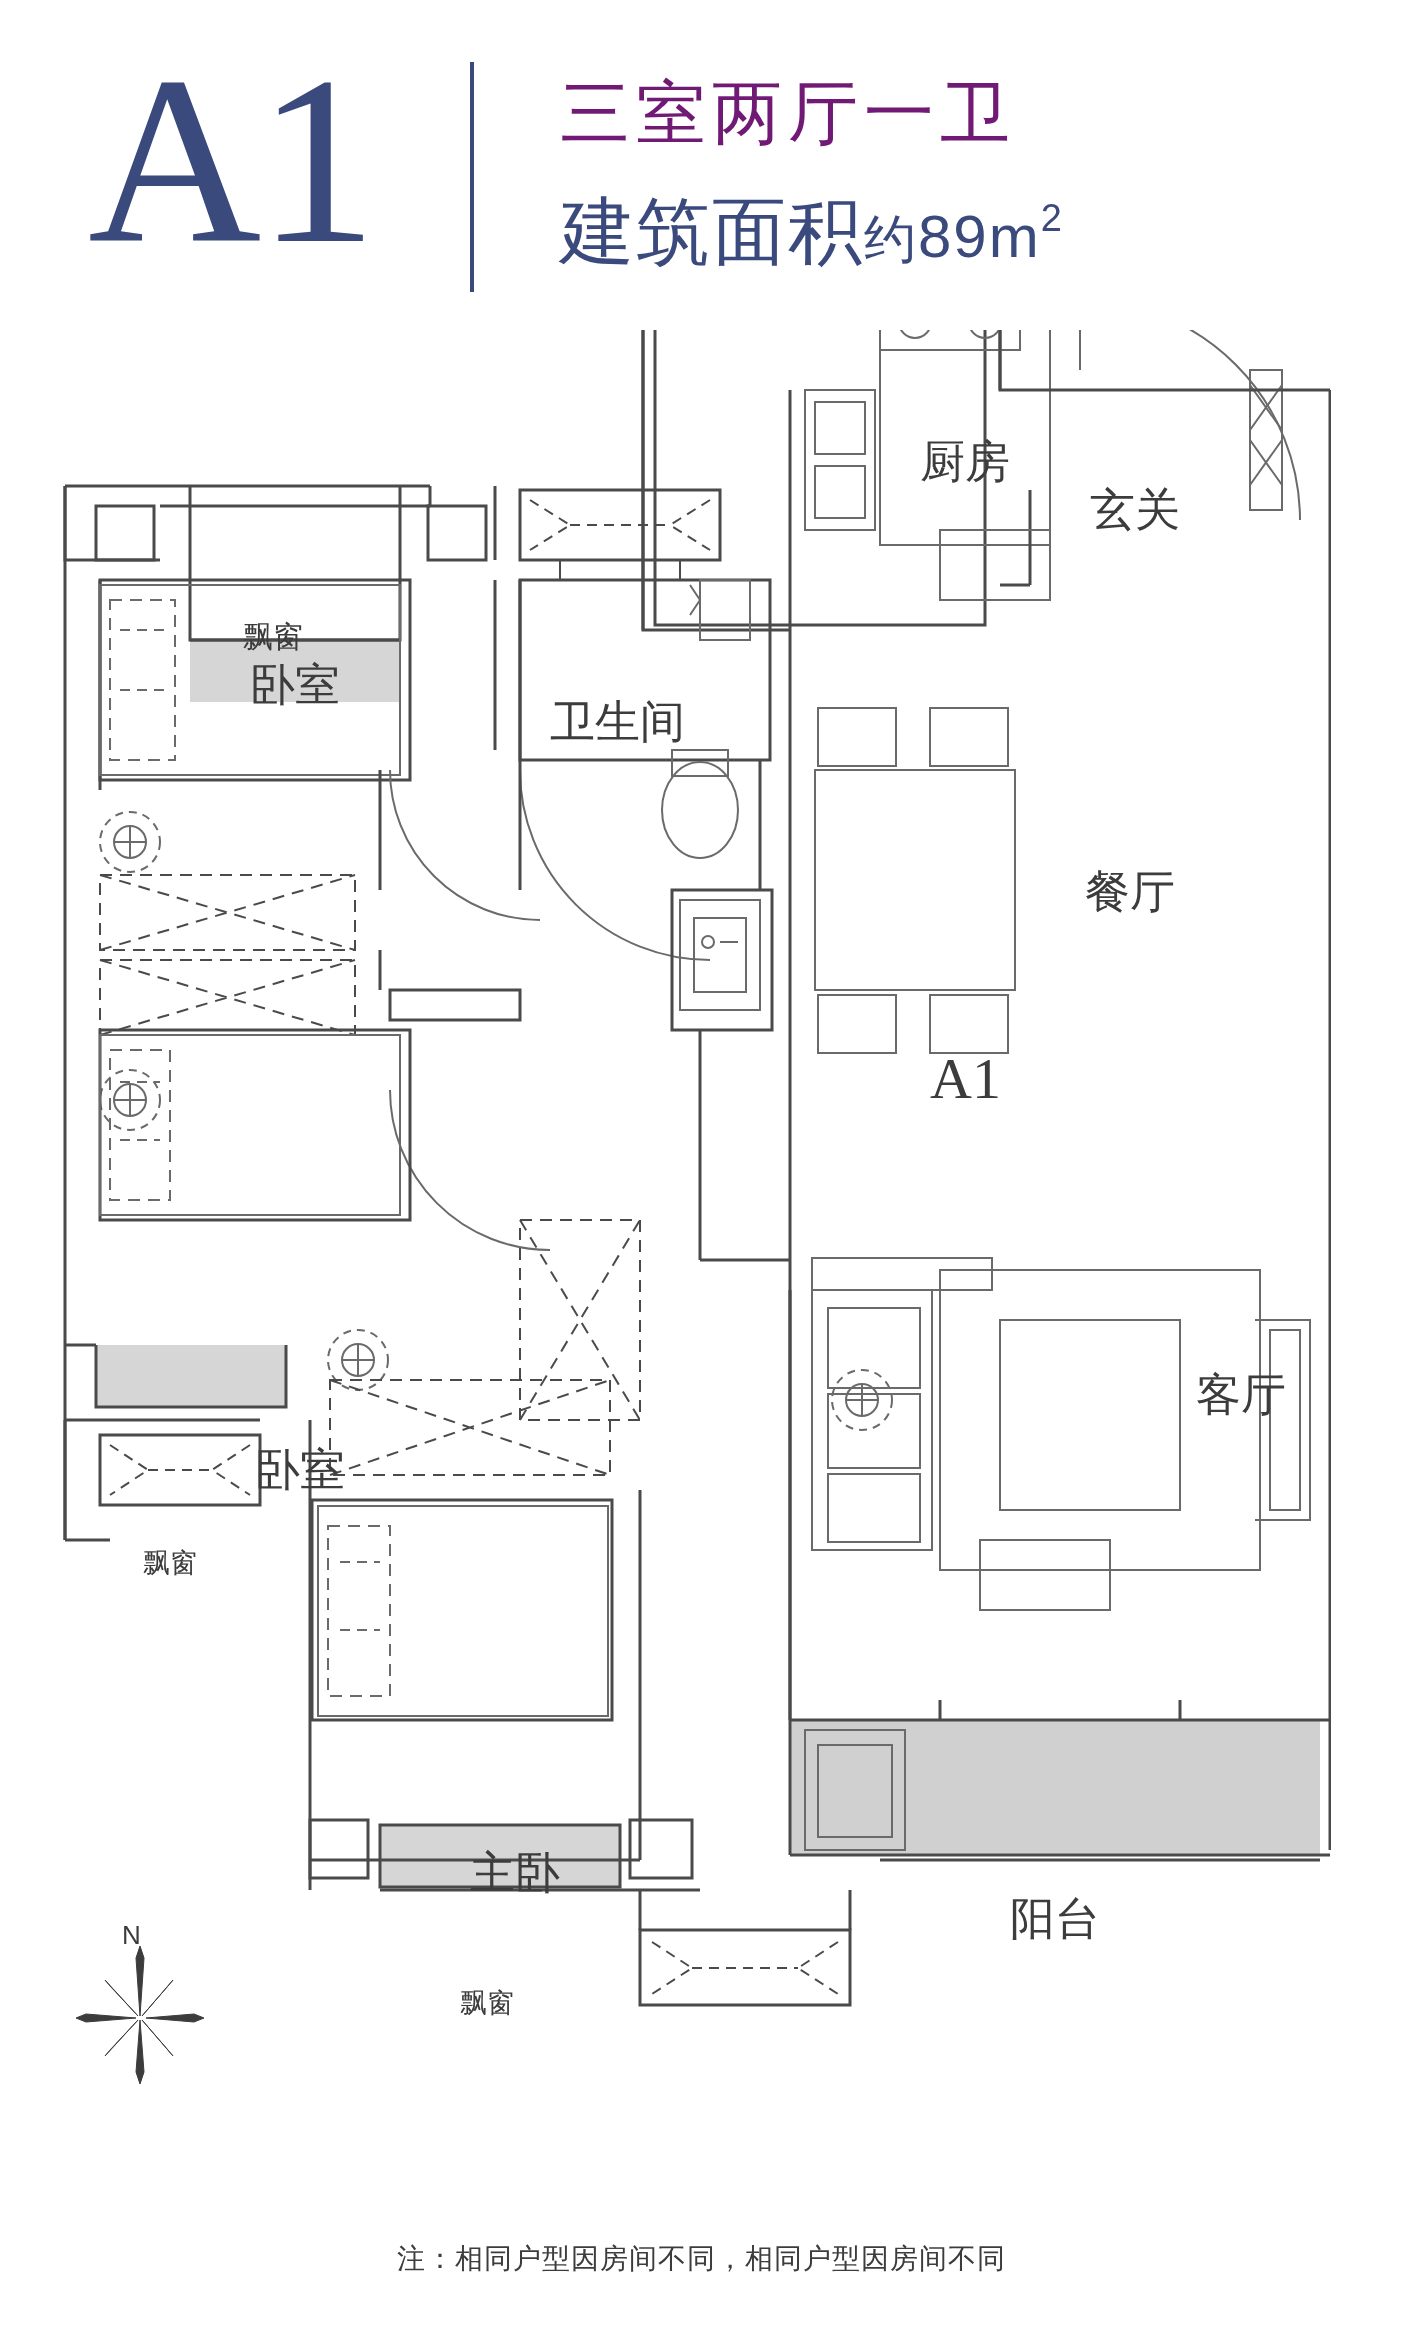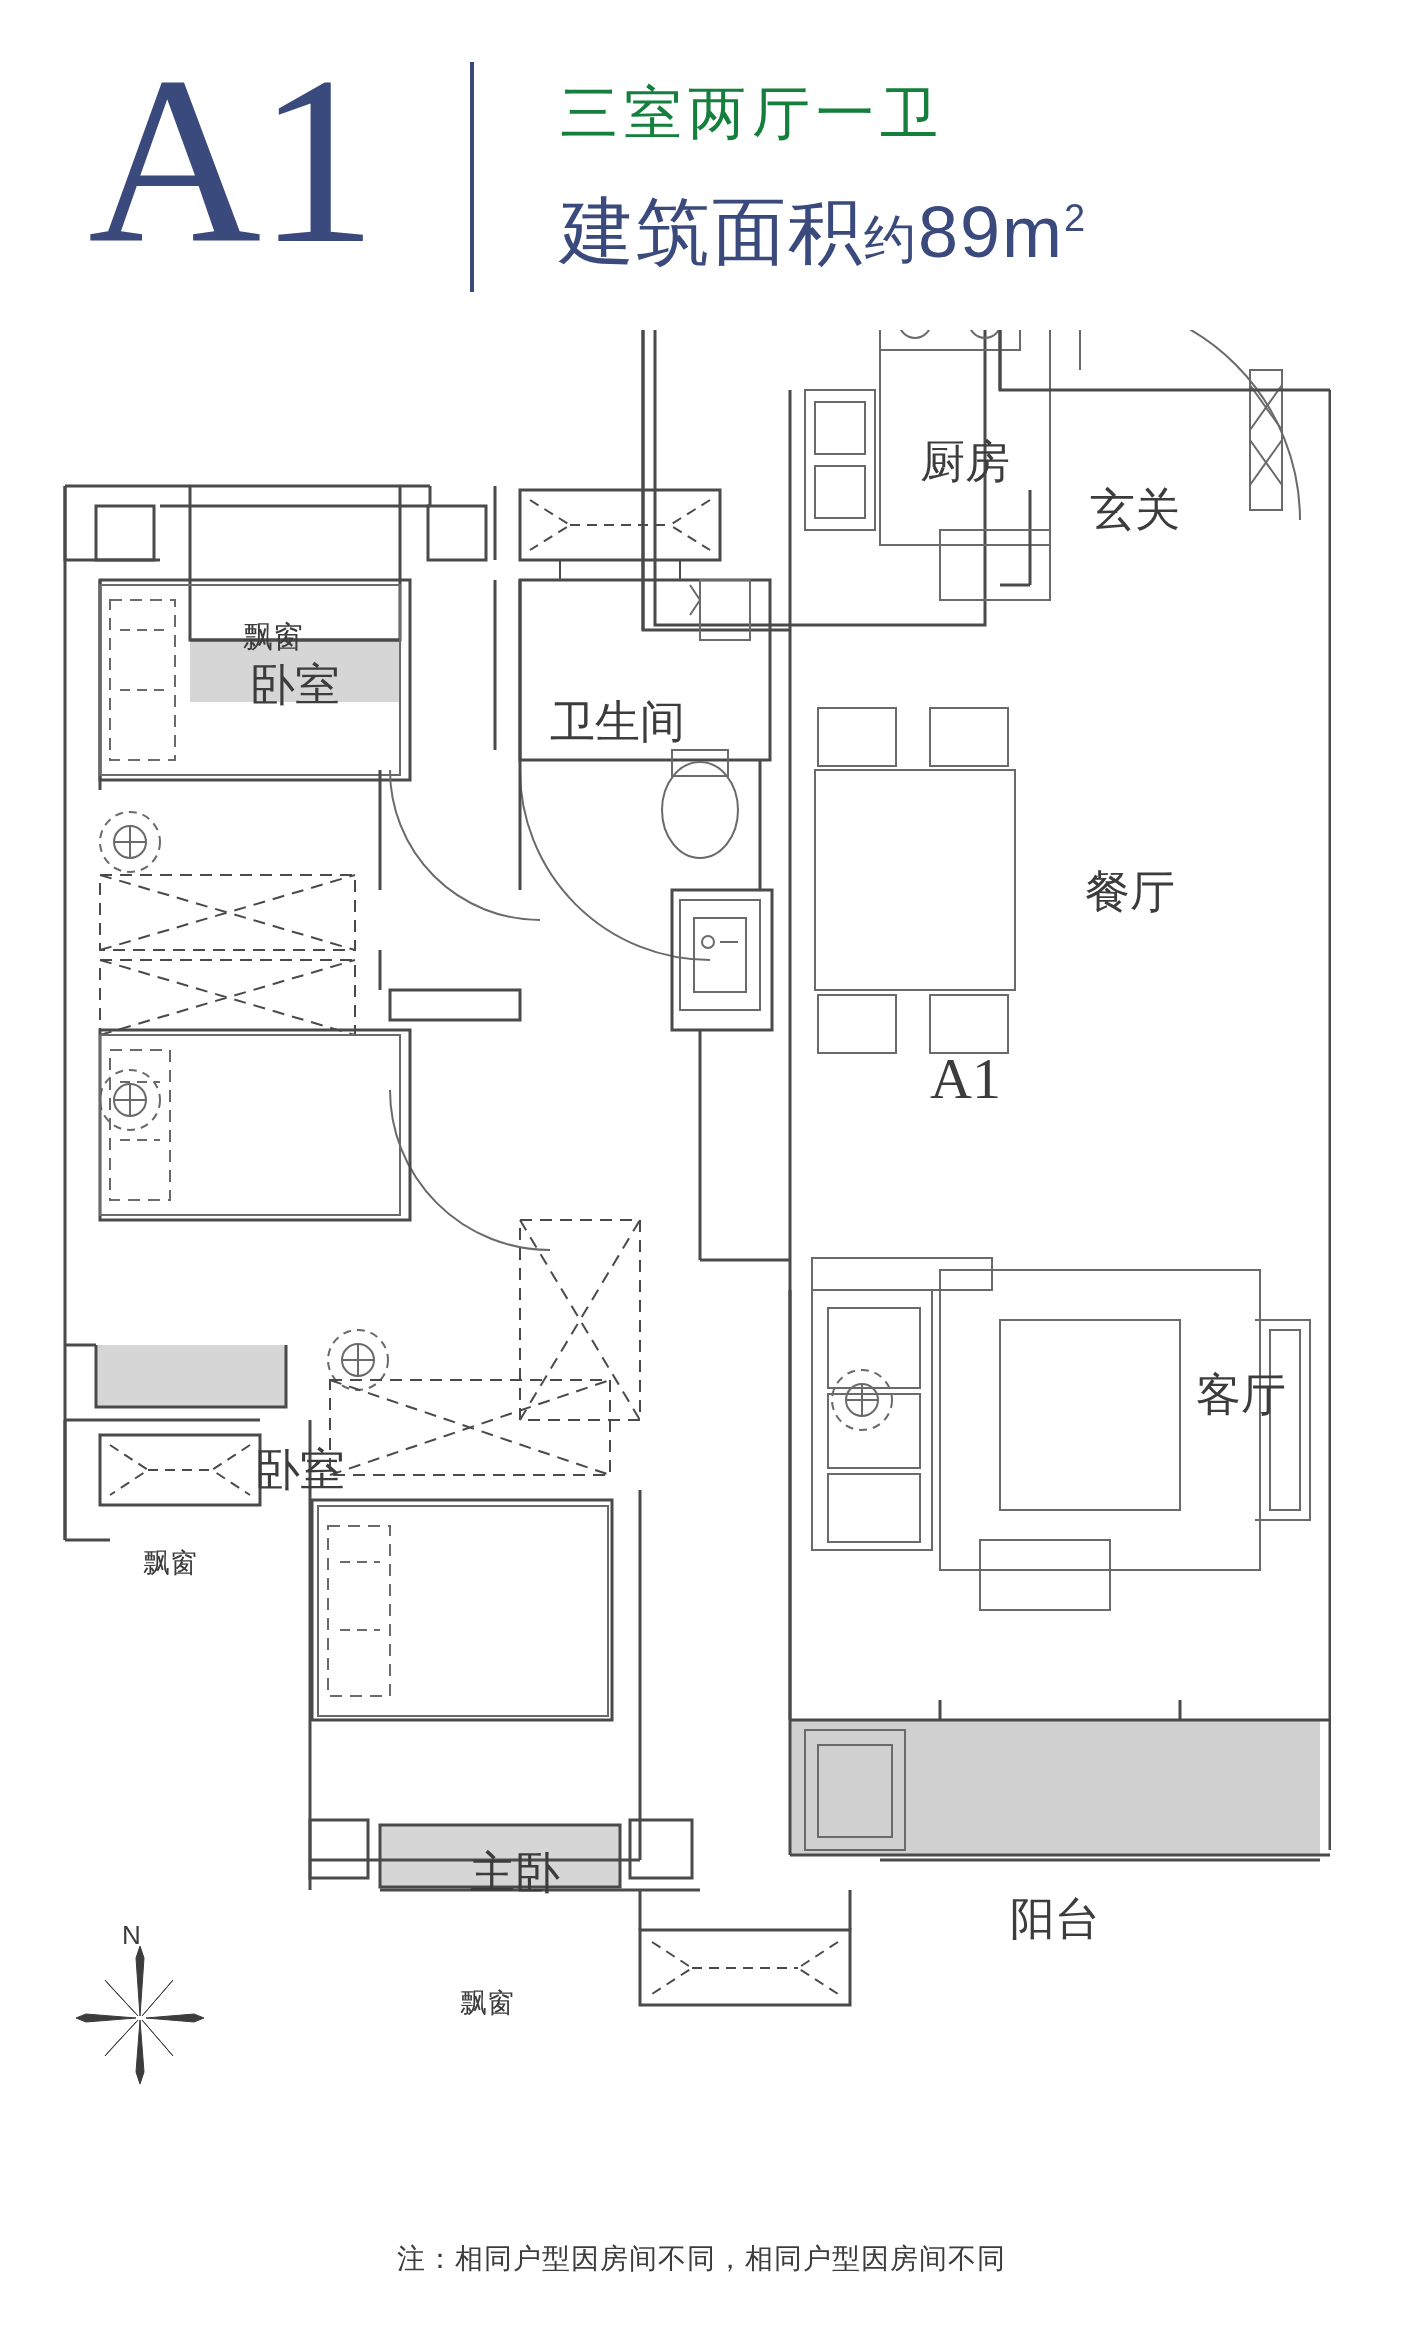--- a/index.html
+++ b/index.html
@@ -5,24 +5,24 @@
   html,body{margin:0;padding:0;background:#ffffff;}
   body{width:1403px;height:2342px;position:relative;font-family:"Liberation Sans",sans-serif;color:#2f3d66;}
   .root{position:relative;width:1331px;height:2342px;overflow:hidden;}
 
   
   .header{position:absolute;left:0;top:40px;width:1403px;height:290px;}
   .hdr-inner{position:relative;width:1403px;height:290px;}
   .plan-code{position:absolute;left:88px;top:0px;font-family:"Liberation Serif",serif;font-size:240px;line-height:240px;color:#3a4a7d;letter-spacing:-4px;}
   .hdr-div{position:absolute;left:470px;top:22px;width:4px;height:230px;background:#3a4a7d;}
   .hdr-texts{position:absolute;left:560px;top:18px;width:800px;}
-  .hdr-line1{font-size:58px;line-height:110px;letter-spacing:6px;color:#15803d;font-family:"Liberation Sans",sans-serif;font-weight:400;white-space:nowrap;}
+  .hdr-line1{font-size:70px;line-height:110px;letter-spacing:6px;color:#701a75;font-family:"Liberation Sans",sans-serif;font-weight:400;white-space:nowrap;}
   .hdr-line2{font-size:74px;line-height:100px;letter-spacing:2px;color:#3a4a7d;white-space:nowrap;}
   .hdr-line2 .small{font-size:52px;}
-  .hdr-line2 .num{font-size:72px;font-family:"Liberation Sans",sans-serif;}
+  .hdr-line2 .num{font-size:60px;font-family:"Liberation Sans",sans-serif;}
   .hdr-line2 sup{font-size:38px;vertical-align:super;}
 
   
   .plan{position:absolute;left:0;top:330px;width:1403px;height:1900px;}
   svg.planvec{position:absolute;left:0;top:0;}
 
   
   .rl{position:absolute;font-size:30px;color:#3c3c3c;white-space:nowrap;font-family:"Liberation Sans",sans-serif;}
   .rl.big{font-size:45px;}
   .bay{position:absolute;font-size:27px;color:#3c3c3c;white-space:nowrap;}

